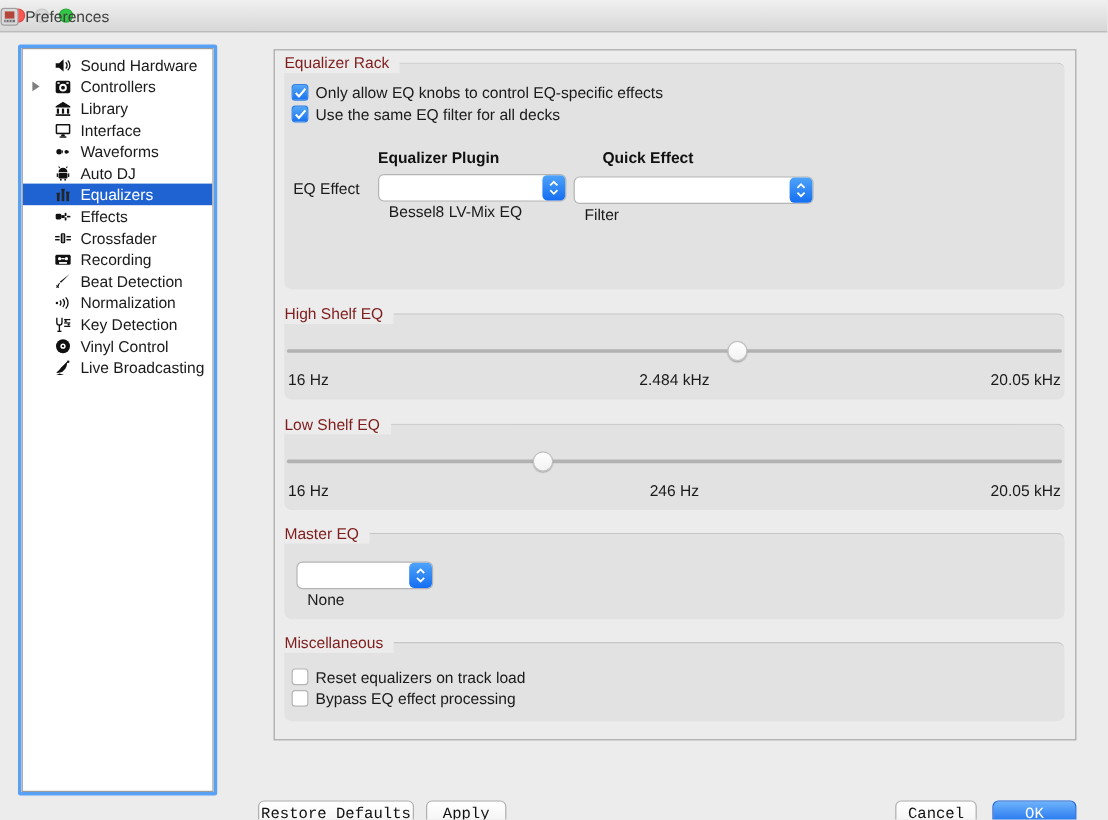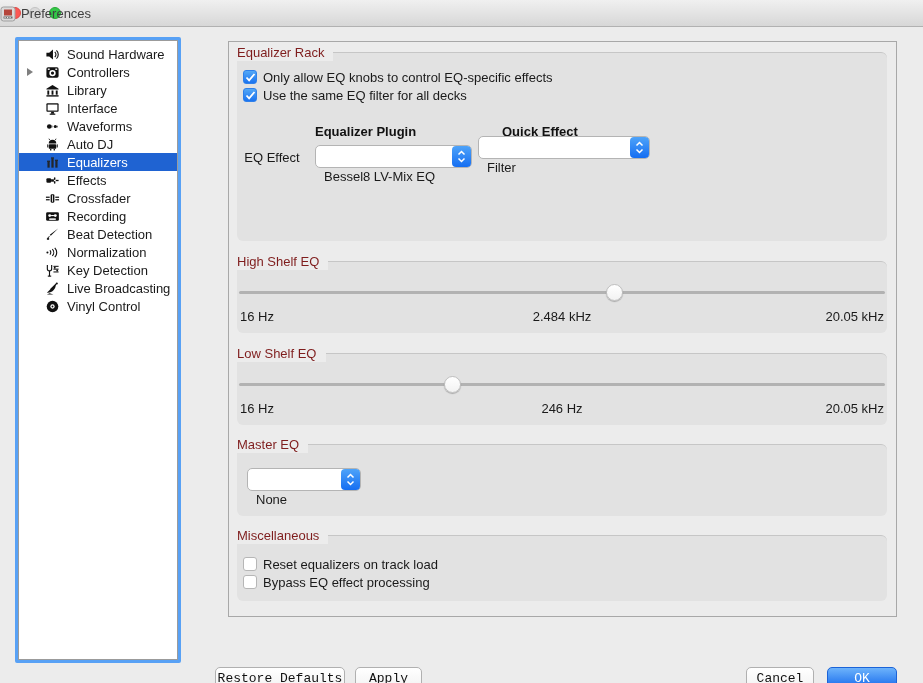--- a/index.html
+++ b/index.html
@@ -302,38 +302,38 @@
           <circle cx="10.4" cy="5" r="1"></circle>
           <circle cx="13" cy="8" r="1"></circle>
         </svg>
       </span>
       <span class="side-label">Key Detection</span>
     </div>
 
     <div class="side-row">
       <span class="icon-slot" style="margin-left:17px">
         <svg width="15" height="15" viewBox="0 0 16 16" fill="#111">
+          <circle cx="8" cy="8" r="6.2"></circle>
+          <circle cx="8" cy="8" r="2.3" fill="#fff"></circle>
+          <circle cx="8" cy="8" r="1"></circle>
+        </svg>
+      </span>
+      <span class="side-label">Vinyl Control</span>
+    </div>
+
+    <div class="side-row">
+      <span class="icon-slot" style="margin-left:17px">
+        <svg width="15" height="15" viewBox="0 0 16 16" fill="#111">
           <path d="M2 12.5C7.5 13 12 8.5 11.5 3L2 12.5z"></path>
           <path d="M6 9l6-6" stroke="#111" stroke-width="1.1"></path>
           <circle cx="12.6" cy="2.6" r="1.1"></circle>
           <path d="M5 13l4 1.5H2z"></path>
         </svg>
       </span>
       <span class="side-label">Live Broadcasting</span>
-    </div>
-
-    <div class="side-row">
-      <span class="icon-slot" style="margin-left:17px">
-        <svg width="15" height="15" viewBox="0 0 16 16" fill="#111">
-          <circle cx="8" cy="8" r="6.2"></circle>
-          <circle cx="8" cy="8" r="2.3" fill="#fff"></circle>
-          <circle cx="8" cy="8" r="1"></circle>
-        </svg>
-      </span>
-      <span class="side-label">Vinyl Control</span>
     </div>
 
   </div>
 </div>
 
 <div class="panel">
 
   <div class="gbox" style="top:10px; height:189px;">
     <span class="gbox-legend">Equalizer Rack</span>
 
@@ -362,21 +362,21 @@
 
     <div class="combo" style="left:78px; top:92px; width:157px;">
       <span class="combo-text">Bessel8 LV-Mix EQ</span>
       <span class="combo-step">
         <svg width="9" height="13" viewBox="0 0 9 13">
             <path d="M1.5 4.5L4.5 1.5L7.5 4.5M1.5 8.5L4.5 11.5L7.5 8.5" stroke="#fff" stroke-width="1.5" fill="none"></path>
           </svg>
       </span>
     </div>
 
-    <div class="combo" style="left:241px; top:83px; width:172px;gap:14px;">
+    <div class="combo" style="left:241px; top:94px; width:200px;gap:14px;">
       <span class="combo-text">Filter</span>
       <span class="combo-step">
         <svg width="9" height="13" viewBox="0 0 9 13">
             <path d="M1.5 4.5L4.5 1.5L7.5 4.5M1.5 8.5L4.5 11.5L7.5 8.5" stroke="#fff" stroke-width="1.5" fill="none"></path>
           </svg>
       </span>
     </div>
   </div>
 
   <div class="gbox" style="top:219px; height:72px;">

